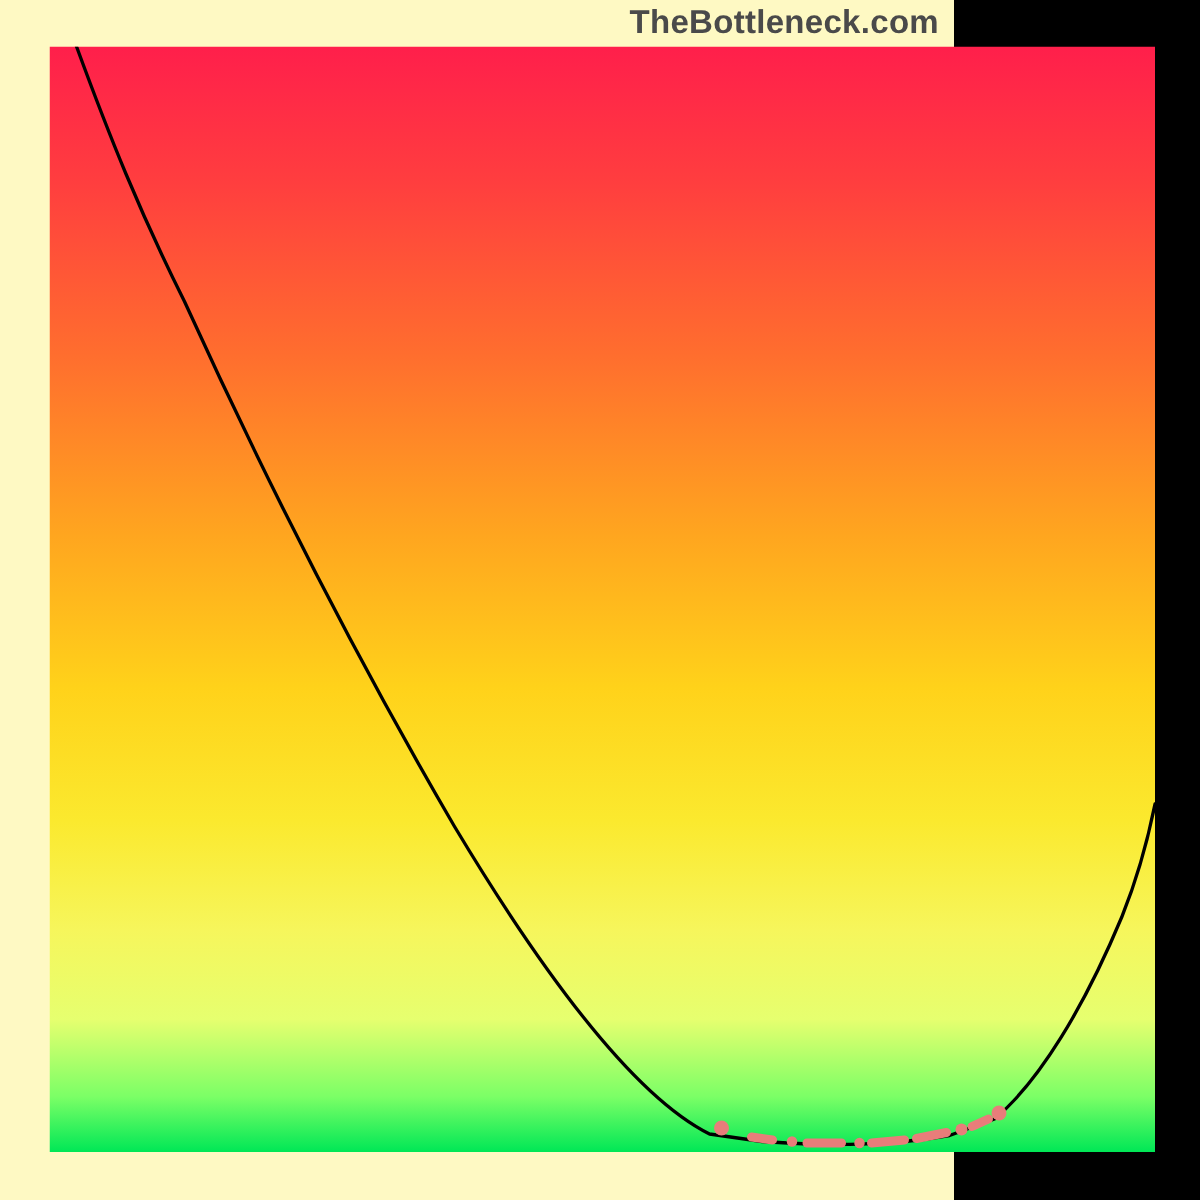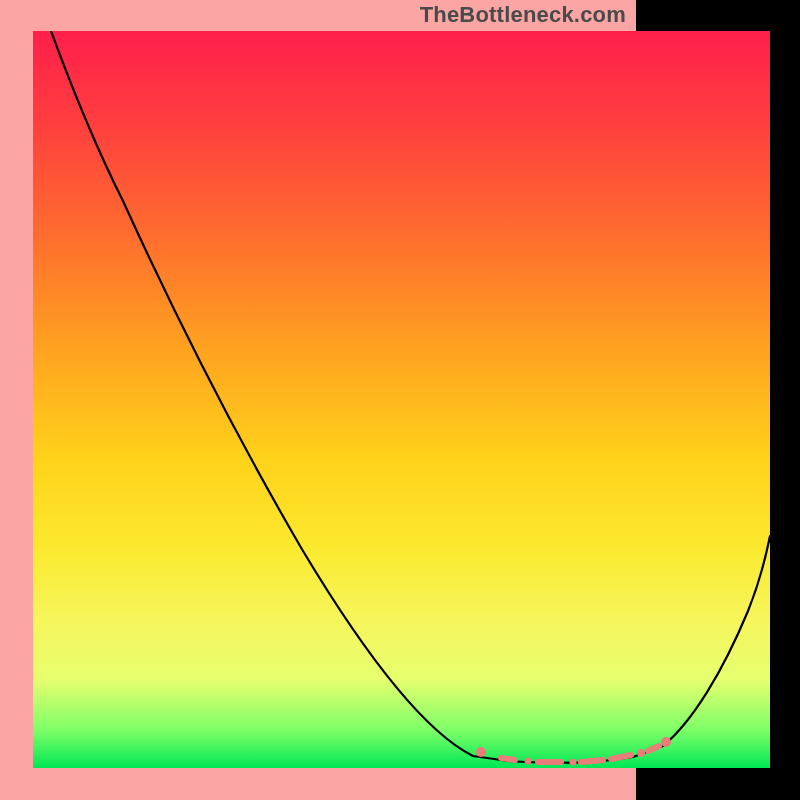--- a/index.html
+++ b/index.html
@@ -8,21 +8,21 @@
     width: 800px;
     height: 800px;
     background: #000;
     overflow: hidden;
     font-family: Arial, Helvetica, sans-serif;
   }
   .frame {
     position: relative;
     width: 636px;
     height: 800px;
-    background: #fca5a5;
+    background: #fef9c3;
   }
   .watermark {
     position: absolute;
     top: 2px;
     right: 10px;
     color: #4a4a4a;
     font-size: 22px;
     font-weight: 600;
     letter-spacing: 0.2px;
     z-index: 5;

